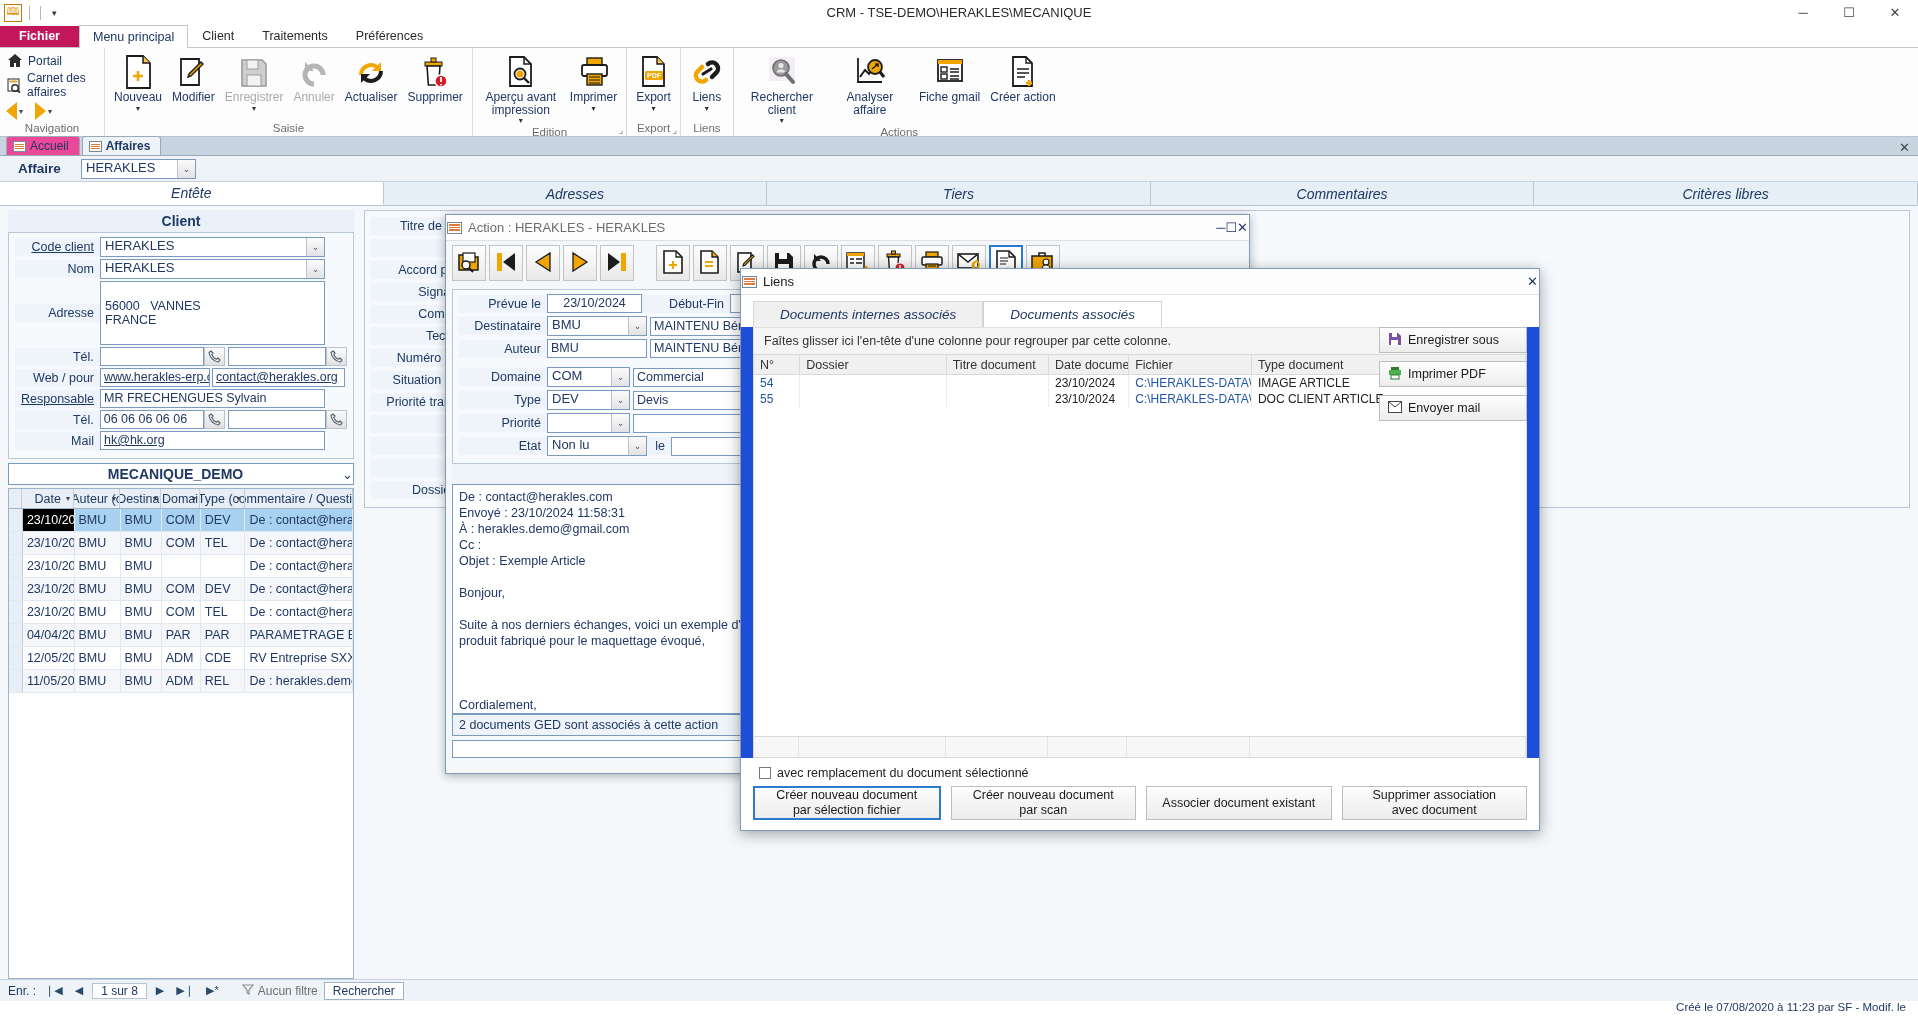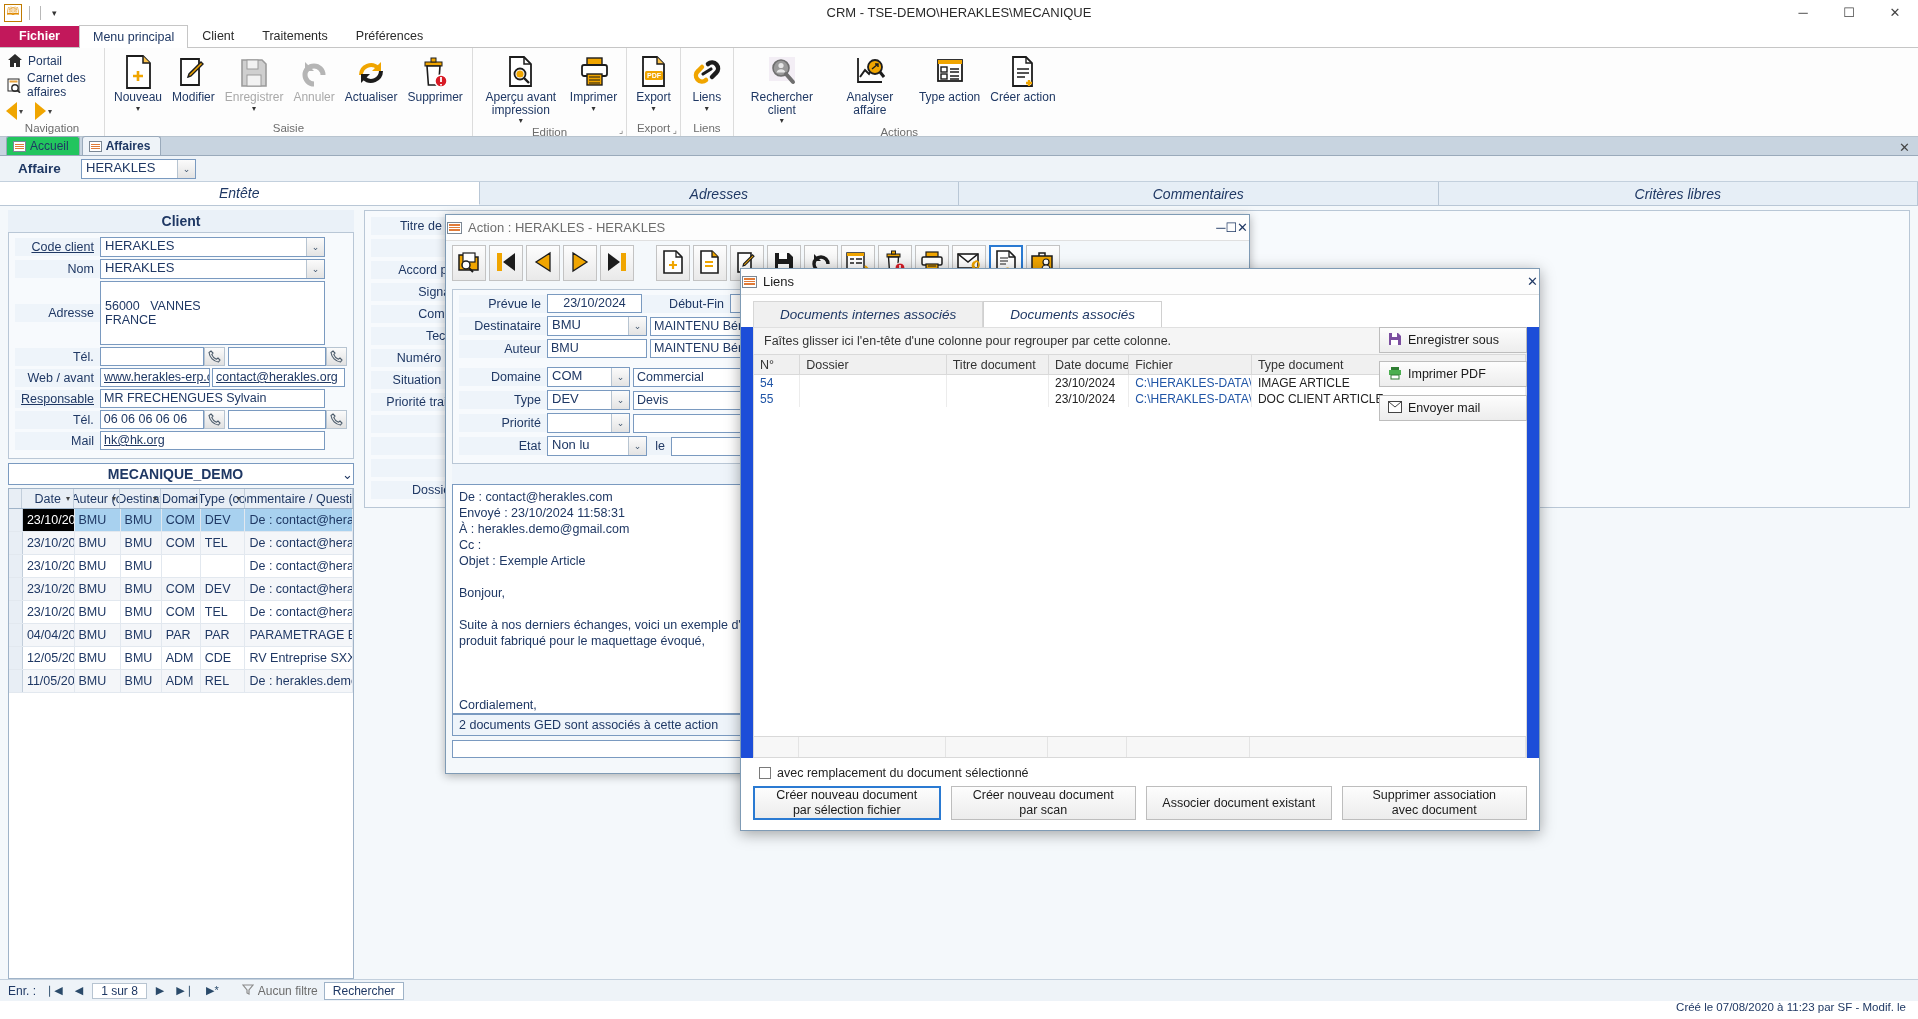--- a/index.html
+++ b/index.html
@@ -59,21 +59,21 @@
             padding:3px 5px 0; }
   .bigbtn .glyph { height:38px; display:flex; align-items:center; justify-content:center; }
   .bigbtn .lbl { font-size:12px; color:#1f3864; text-align:center; line-height:12.5px; max-width:78px; }
   .bigbtn.dis .lbl { color:#a9a9a9; }
   .bigbtn .dd { font-size:8px; color:#333; line-height:8px; margin-top:1px; }
 
   
   .doctabs { height:19px; background:#c8d4e0; display:flex; align-items:flex-end; padding-left:6px;
              border-bottom:1px solid #9aaabb; }
   .dtab { display:flex; align-items:center; gap:4px; padding:2px 10px 2px 6px; font-size:12px;
-          background:#22c55e; border:1px solid #9aaabb; border-bottom:none; color:#1f3864;
+          background:#ec4899; border:1px solid #9aaabb; border-bottom:none; color:#1f3864;
           border-radius:3px 3px 0 0; margin-right:2px; }
   .dtab.active { background:#eef3f8; font-weight:bold; }
   .dtab .ic { width:13px; height:11px; border:1px solid #7b8794; background:#fff;
               display:flex; flex-direction:column; justify-content:center; gap:1px; padding:1px; }
   .dtab .ic i { display:block; height:1px; background:#e07b39; }
   .docclose { margin-left:auto; padding-right:8px; color:#444; font-size:13px; }
 
   
   .affairebar { height:26px; display:flex; align-items:center; gap:8px; padding:2px 0 2px 18px;
                 background:#eef3f8; border-bottom:1px solid #c3d0dd; }
@@ -436,21 +436,21 @@
         <div class="bigbtn">
           <span class="glyph">
             <svg width="30" height="34" viewBox="0 0 30 34">
               <rect x="3" y="5" width="24" height="21" fill="#fff" stroke="#1c1c1c" stroke-width="1.8"></rect>
               <rect x="3" y="5" width="24" height="4" fill="#f0a500"></rect>
               <rect x="6" y="12" width="6" height="5" fill="none" stroke="#1c1c1c" stroke-width="1.4"></rect>
               <rect x="6" y="19" width="6" height="5" fill="none" stroke="#1c1c1c" stroke-width="1.4"></rect>
               <path d="M15 14h9M15 17h9M15 21h9M15 24h9" stroke="#1c1c1c" stroke-width="1.6"></path>
             </svg>
           </span>
-          <span class="lbl">Type action</span>
+          <span class="lbl">Fiche gmail</span>
         </div>
         <div class="bigbtn">
           <span class="glyph">
             <svg width="30" height="34" viewBox="0 0 30 34">
               <path d="M5 2h13l6 6v23H5z" fill="#fff" stroke="#1c1c1c" stroke-width="1.8"></path>
               <path d="M18 2v6h6" fill="none" stroke="#1c1c1c" stroke-width="1.4"></path>
               <path d="M9 14h12M9 18h12M9 22h8" stroke="#1c1c1c" stroke-width="1.4"></path>
               <path d="M21 25v6M18 28h6" stroke="#f0a500" stroke-width="2.4"></path>
             </svg>
           </span>
@@ -487,20 +487,21 @@
     <div class="lab">Affaire</div>
     <div class="combo" style="width:115px">
       <div class="val" style="flex:1">HERAKLES</div>
       <div class="arrow">⌄</div>
     </div>
   </div>
 
   <div class="formtabs" id="formtabs">
       <div class="ftab active">Entête</div>
       <div class="ftab">Adresses</div>
+      <div class="ftab">Tiers</div>
       <div class="ftab">Commentaires</div>
       <div class="ftab">Critères libres</div>
     </div>
 
   <div class="formarea">
 
     <div class="leftpanel">
       <div class="panel-title">Client</div>
       <div class="fieldbox" id="client-fields">
           <div class="frow">
@@ -532,21 +533,21 @@
               </svg>
             </div>
             <div class="inp" style="width: 98px; margin-left: 3px;"></div>
             <div class="phonebtn">
               <svg width="13" height="13" viewBox="0 0 13 13">
                 <path d="M3 1l2 2-1.2 1.6a8 8 0 0 0 4.6 4.6L10 8l2 2-1.5 2A11 11 0 0 1 1 2.5z" fill="none" stroke="#4a5a6a" stroke-width="1.1"></path>
               </svg>
             </div>
           </div>
           <div class="frow">
-            <div class="flab">Web / avant</div>
+            <div class="flab">Web / pour</div>
             <div class="inp u" style="width: 110px;">www.herakles-erp.com</div>
             <div class="inp u" style="width: 133px; margin-left: 2px;">contact@herakles.org</div>
           </div>
           <div class="frow">
             <div class="flab link">Responsable</div>
             <div class="inp" style="width: 225px;">MR FRECHENGUES Sylvain</div>
           </div>
           <div class="frow">
             <div class="flab">Tél.</div>
             <div class="inp" style="width: 105px;">06 06 06 06 06</div>

